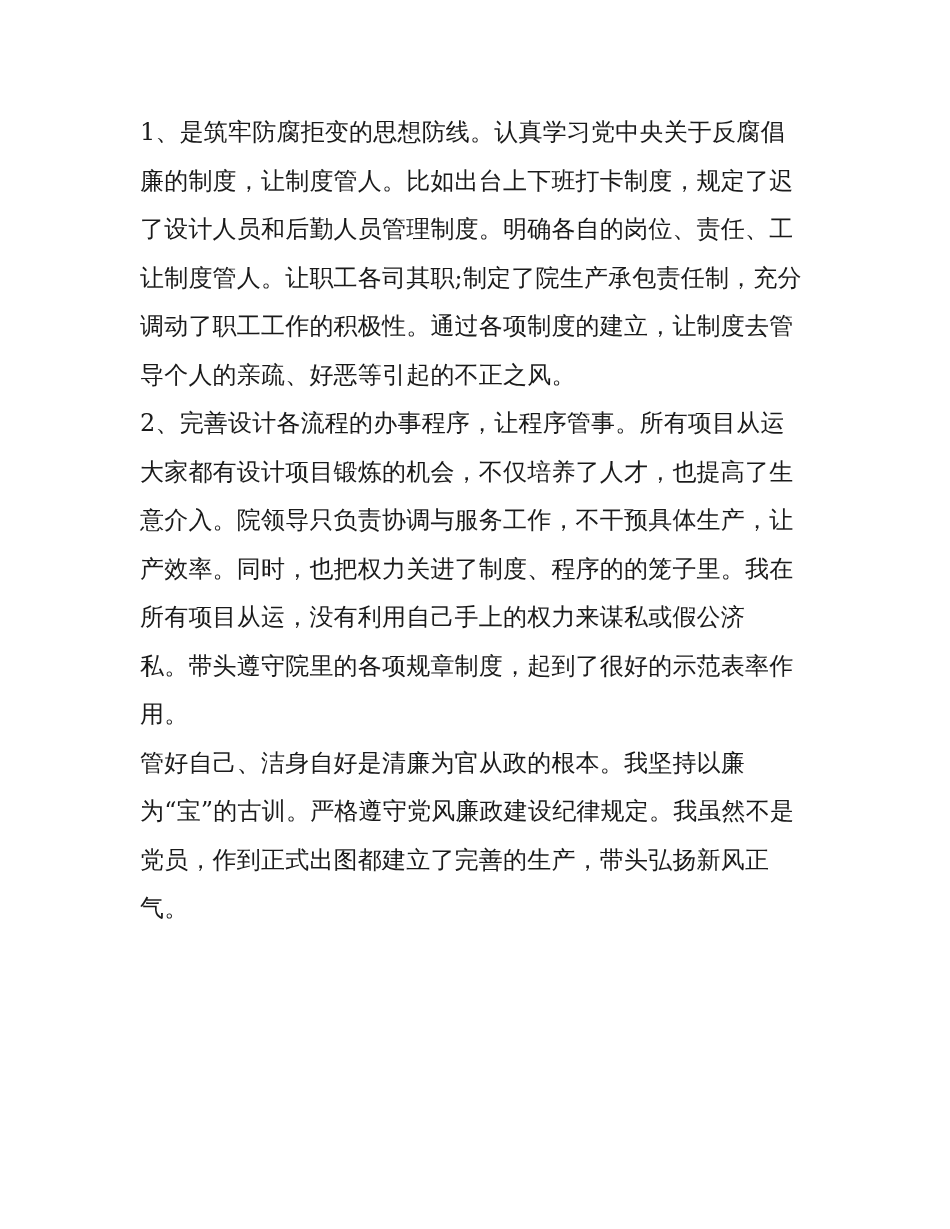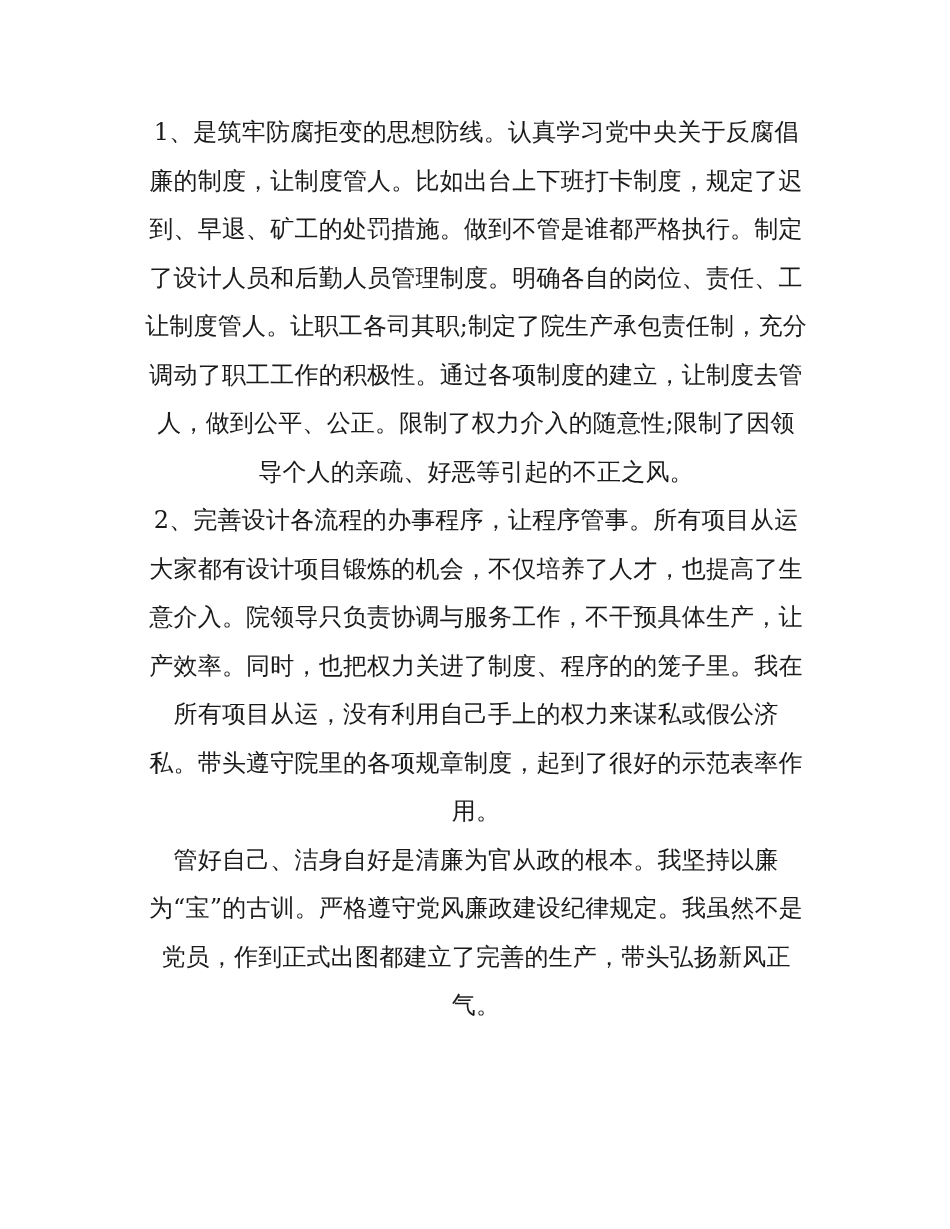--- a/index.html
+++ b/index.html
@@ -14,40 +14,37 @@
       overflow: hidden;
     }
     .page {
       position: absolute;
       left: 140px;
       top: 108px;
       width: 672px;
       font-family: "DejaVu Serif", "Liberation Serif", serif;
       font-size: 24px;
       color: #1a1a1a;
-      text-align: center;
     }
     .line {
       height: 48.5px;
       line-height: 48.5px;
       white-space: nowrap;
       letter-spacing: 0.2px;
     }
   </style>
 </head>
 <body>
 
 <div class="page">
   <div class="line">1、是筑牢防腐拒变的思想防线。认真学习党中央关于反腐倡</div>
   <div class="line">廉的制度，让制度管人。比如出台上下班打卡制度，规定了迟</div>
-  <div class="line">到、早退、矿工的处罚措施。做到不管是谁都严格执行。制定</div>
   <div class="line">了设计人员和后勤人员管理制度。明确各自的岗位、责任、工</div>
   <div class="line">让制度管人。让职工各司其职;制定了院生产承包责任制，充分</div>
   <div class="line">调动了职工工作的积极性。通过各项制度的建立，让制度去管</div>
-  <div class="line">人，做到公平、公正。限制了权力介入的随意性;限制了因领</div>
   <div class="line">导个人的亲疏、好恶等引起的不正之风。</div>
   <div class="line">2、完善设计各流程的办事程序，让程序管事。所有项目从运</div>
   <div class="line">大家都有设计项目锻炼的机会，不仅培养了人才，也提高了生</div>
   <div class="line">意介入。院领导只负责协调与服务工作，不干预具体生产，让</div>
   <div class="line">产效率。同时，也把权力关进了制度、程序的的笼子里。我在</div>
   <div class="line">所有项目从运，没有利用自己手上的权力来谋私或假公济</div>
   <div class="line">私。带头遵守院里的各项规章制度，起到了很好的示范表率作</div>
   <div class="line">用。</div>
   <div class="line">管好自己、洁身自好是清廉为官从政的根本。我坚持以廉</div>
   <div class="line">为“宝”的古训。严格遵守党风廉政建设纪律规定。我虽然不是</div>

